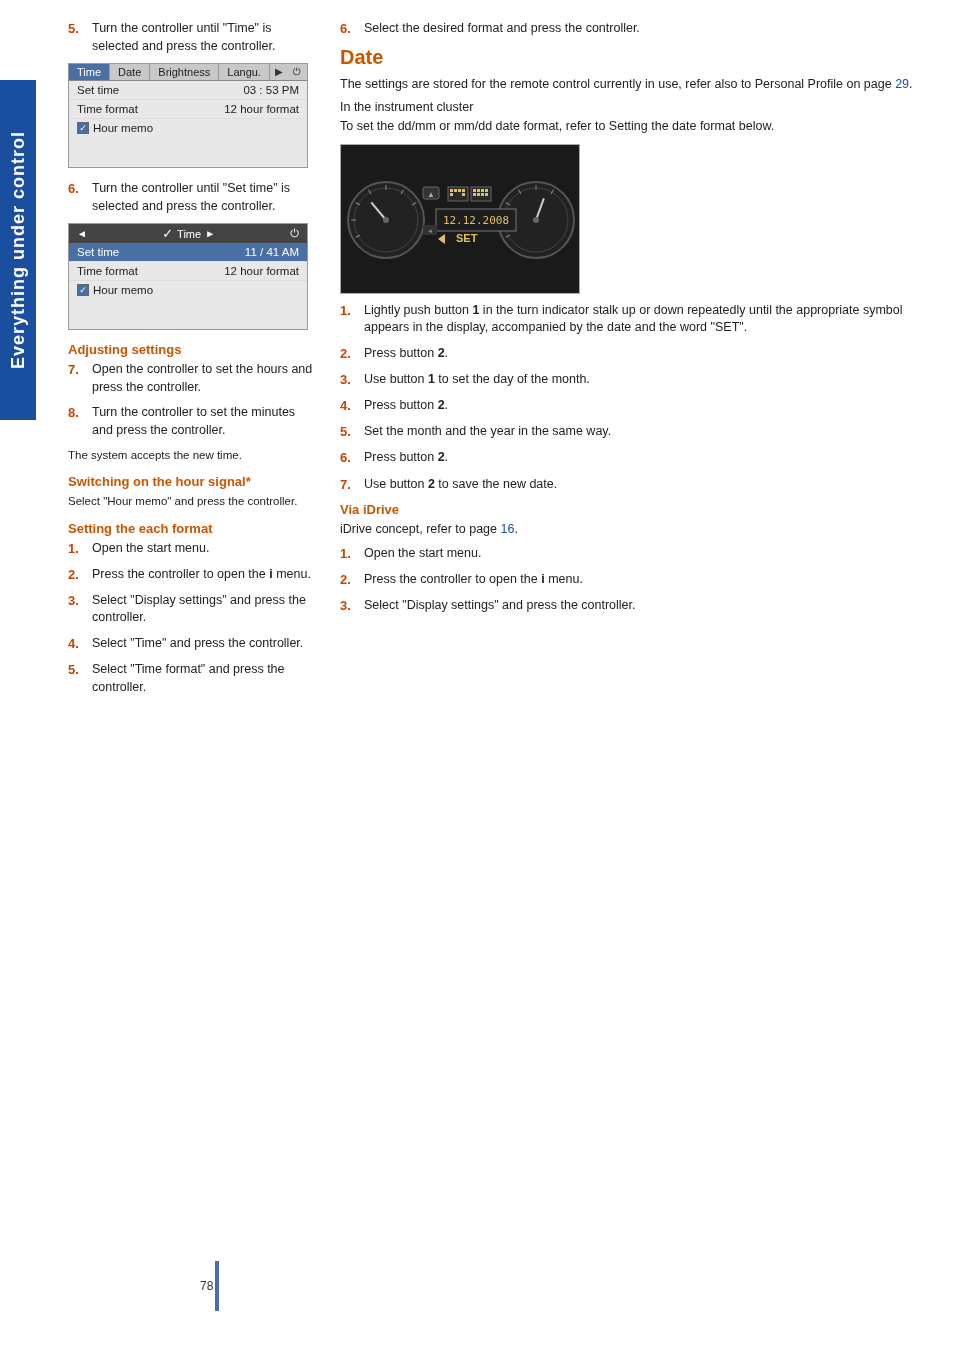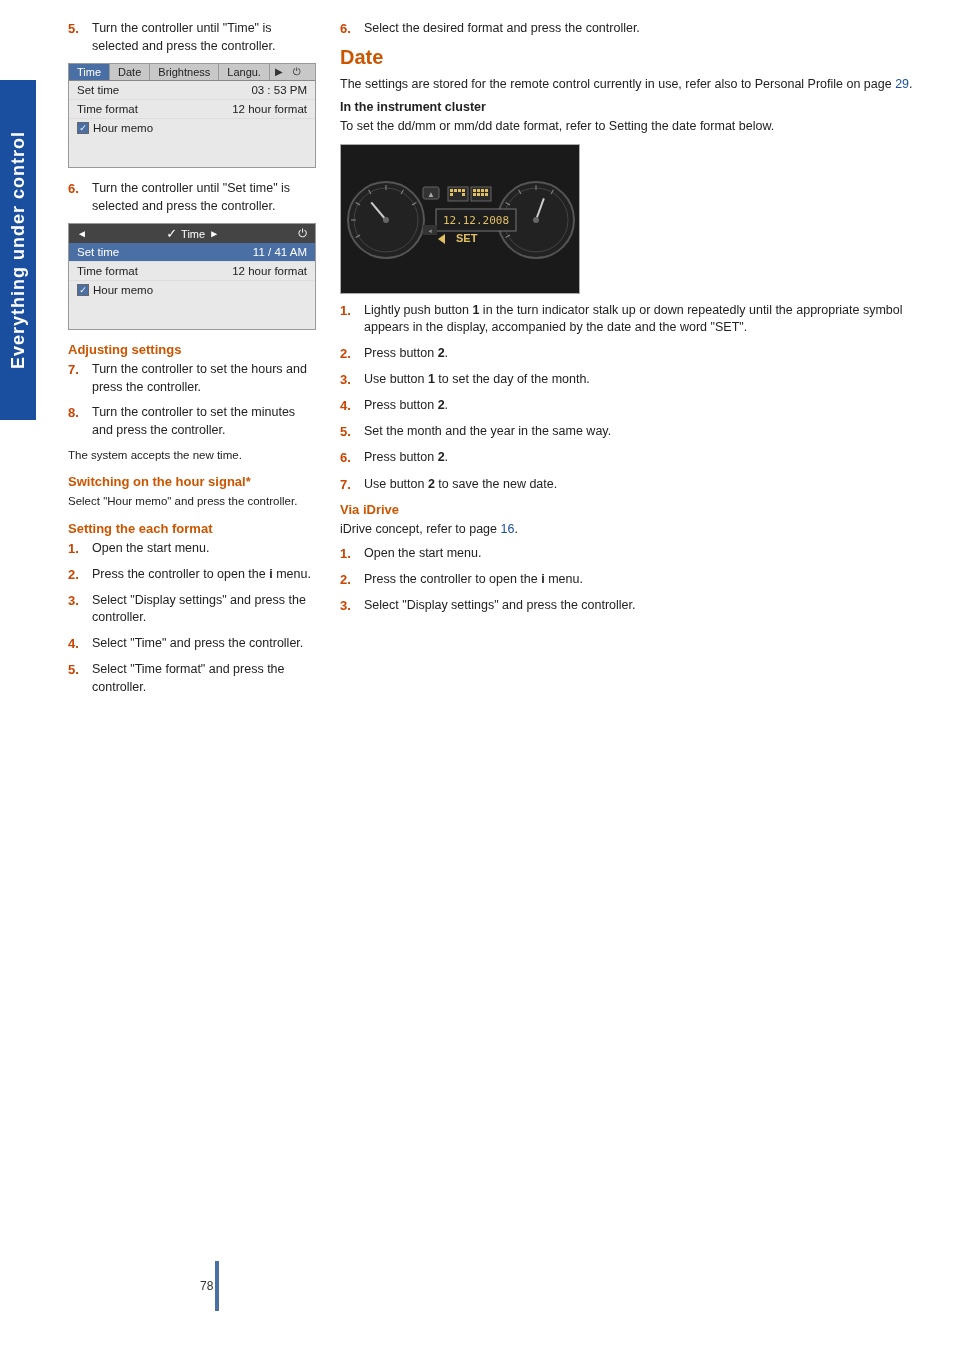--- a/index.html
+++ b/index.html
@@ -67,21 +67,21 @@
     }
     .step-text {
       flex: 1;
       font-size: 12.5px;
     }
 
     
     .menu-screenshot {
       border: 1px solid #999;
       background: #e8e8e8;
-      margin: 8px 0 12px 0;
+      margin: 8px 8px 12px 0;
       font-size: 11px;
       overflow: hidden;
       text-align: right;
     }
     .menu-tabs {
       display: flex;
       background: #c8c8c8;
       border-bottom: 1px solid #888;
     }
     .menu-tab {
@@ -167,21 +167,21 @@
       margin-bottom: 6px;
     }
     .subsection-heading {
       color: #cc5500;
       font-size: 13px;
       font-weight: bold;
       margin: 8px 0 3px 0;
     }
     .sub-subheading {
       font-size: 12.5px;
-      font-weight: bold;
+      font-weight: normal;
       margin: 6px 0 3px 0;
     }
 
     .body-text {
       font-size: 12.5px;
       line-height: 1.5;
       margin-bottom: 6px;
     }
 
     .link-text {
@@ -292,21 +292,21 @@
       <div class="menu-checkbox-row">
         <div class="menu-checkbox">✓</div>
         <span>Hour memo</span>
       </div>
       <div style="height:30px;background:#e8e8e8;"></div>
     </div>
 
     <div class="section-heading">Adjusting settings</div>
     <div class="step">
       <span class="step-num">7.</span>
-      <span class="step-text">Turn the controller to set the hours and press the controller.</span>
+      <span class="step-text">Open the controller to set the hours and press the controller.</span>
     </div>
     <div class="step">
       <span class="step-num">8.</span>
       <span class="step-text">Turn the controller to set the minutes and press the controller.</span>
     </div>
     <div class="body-text small-text">The system accepts the new time.</div>
 
     <div class="section-heading">Switching on the hour signal*</div>
     <div class="body-text small-text">Select "Hour memo" and press the controller.</div>
 

